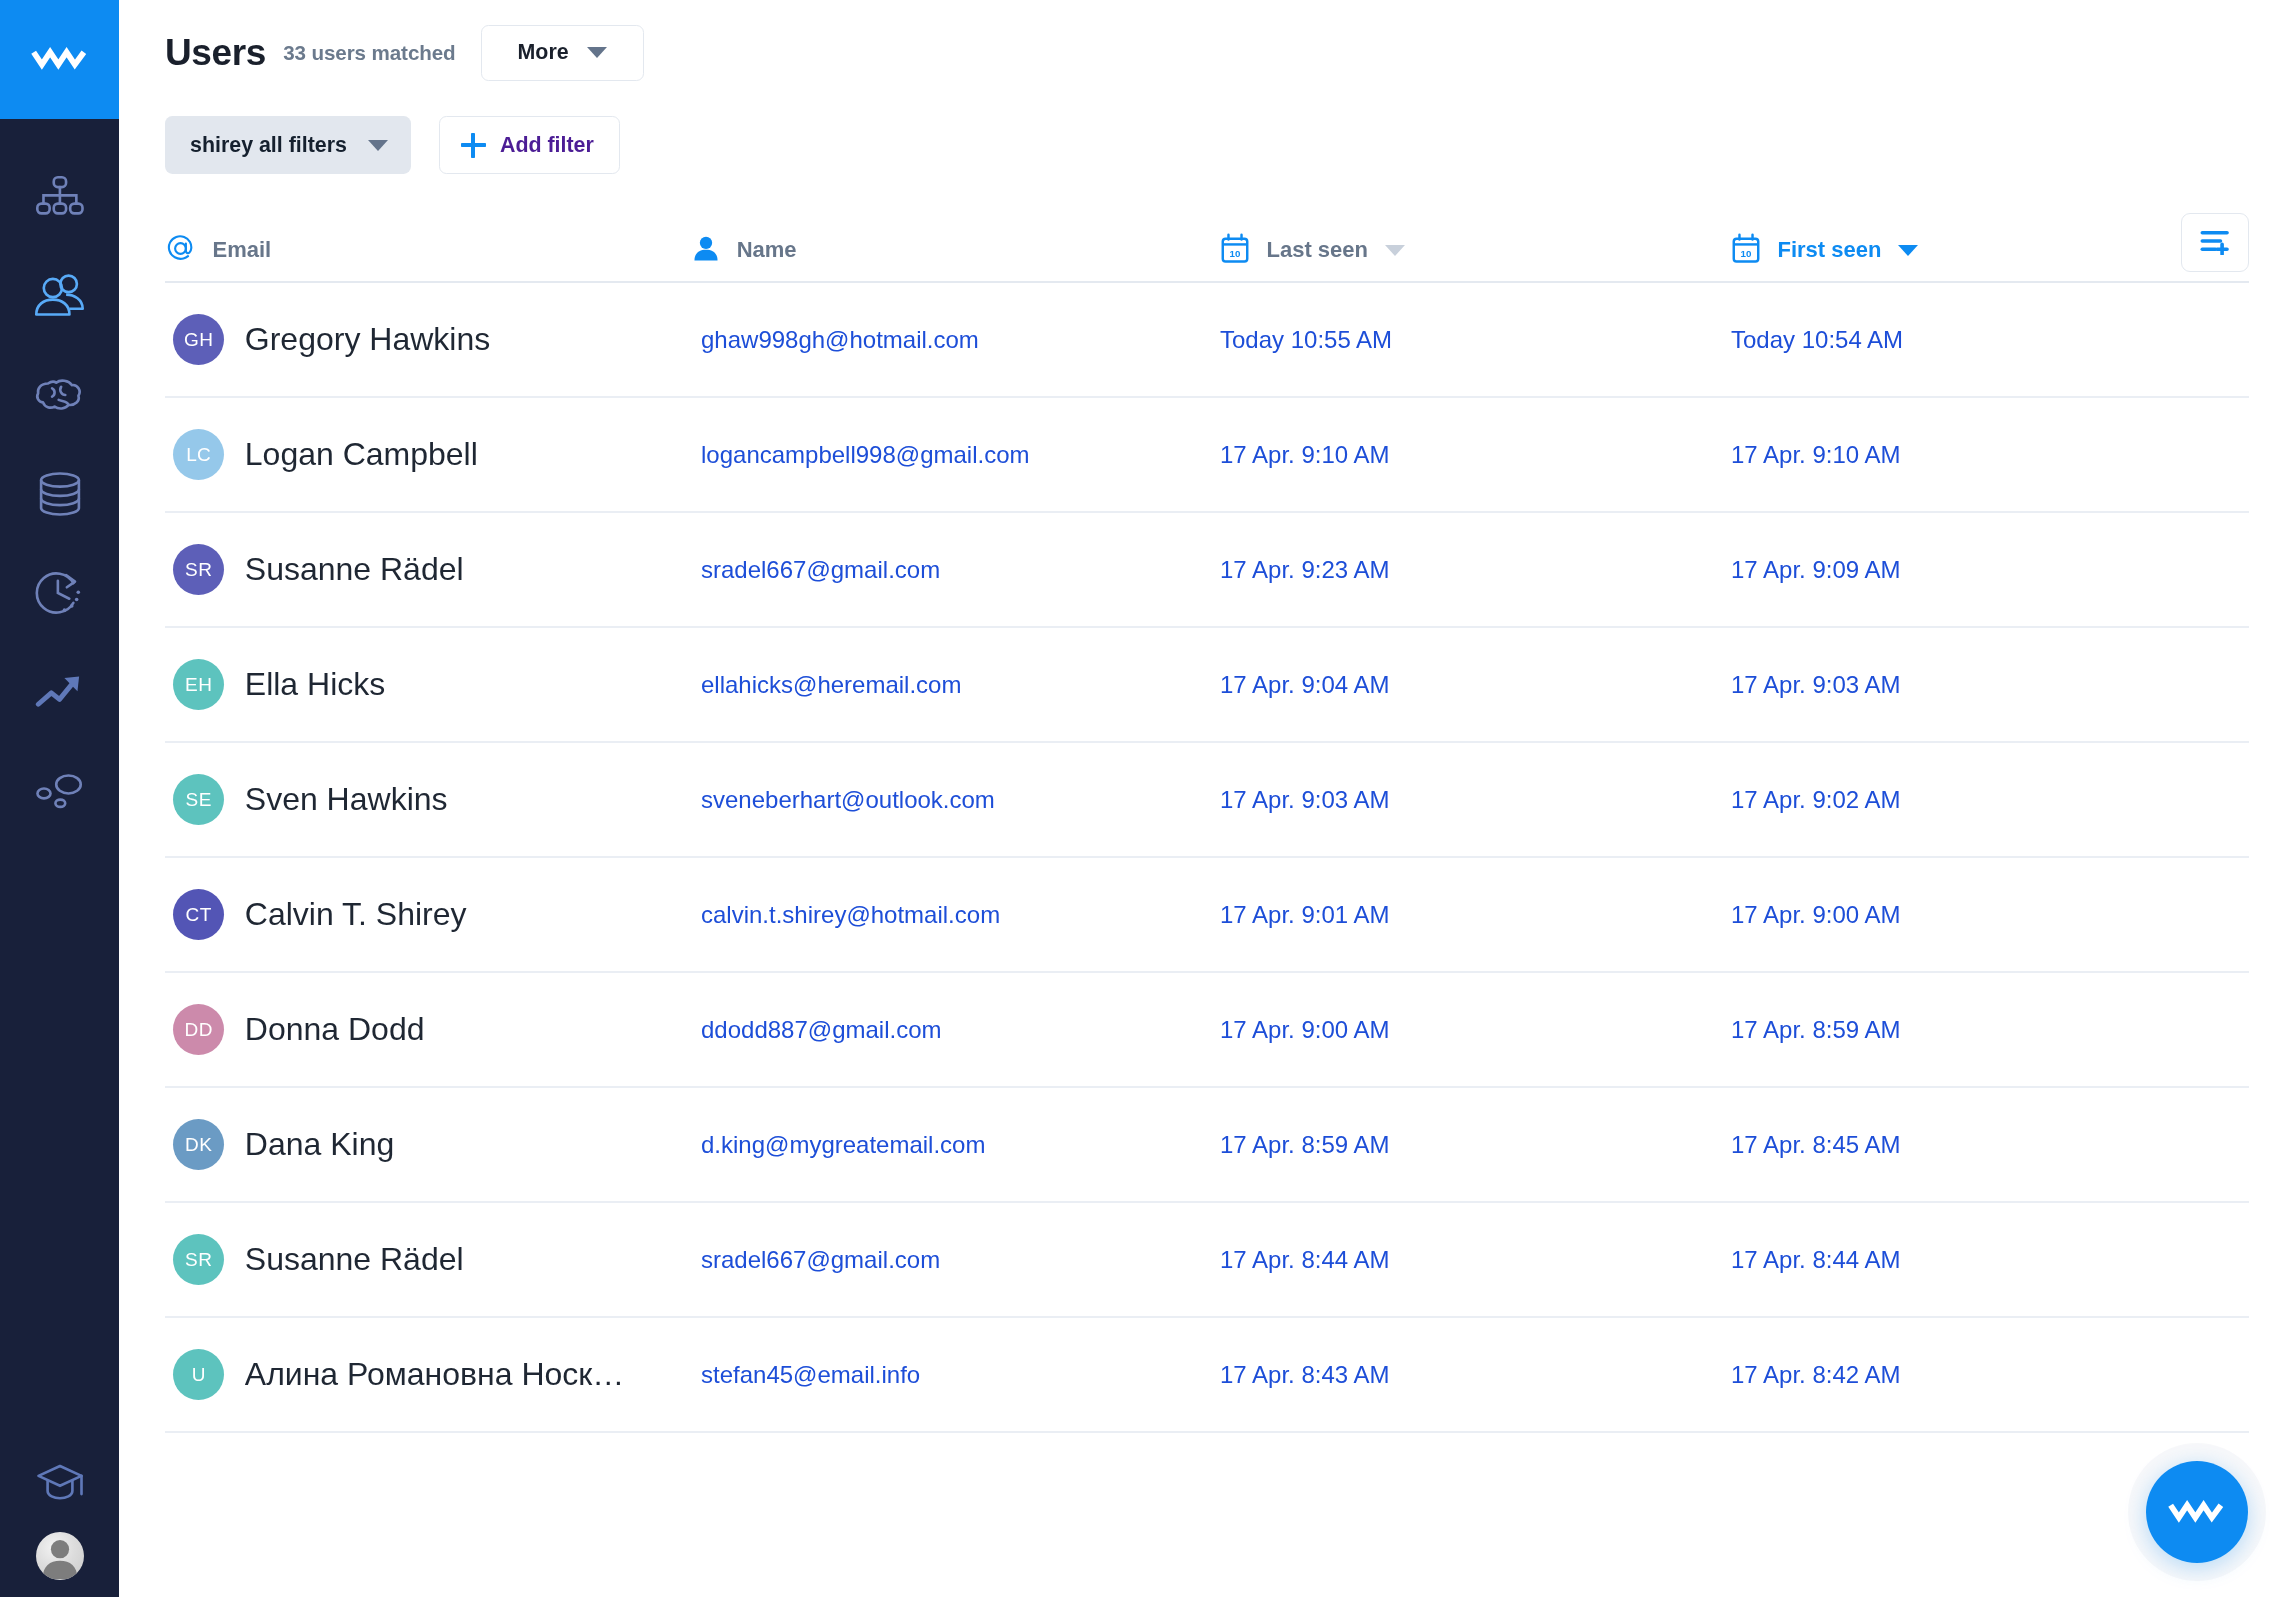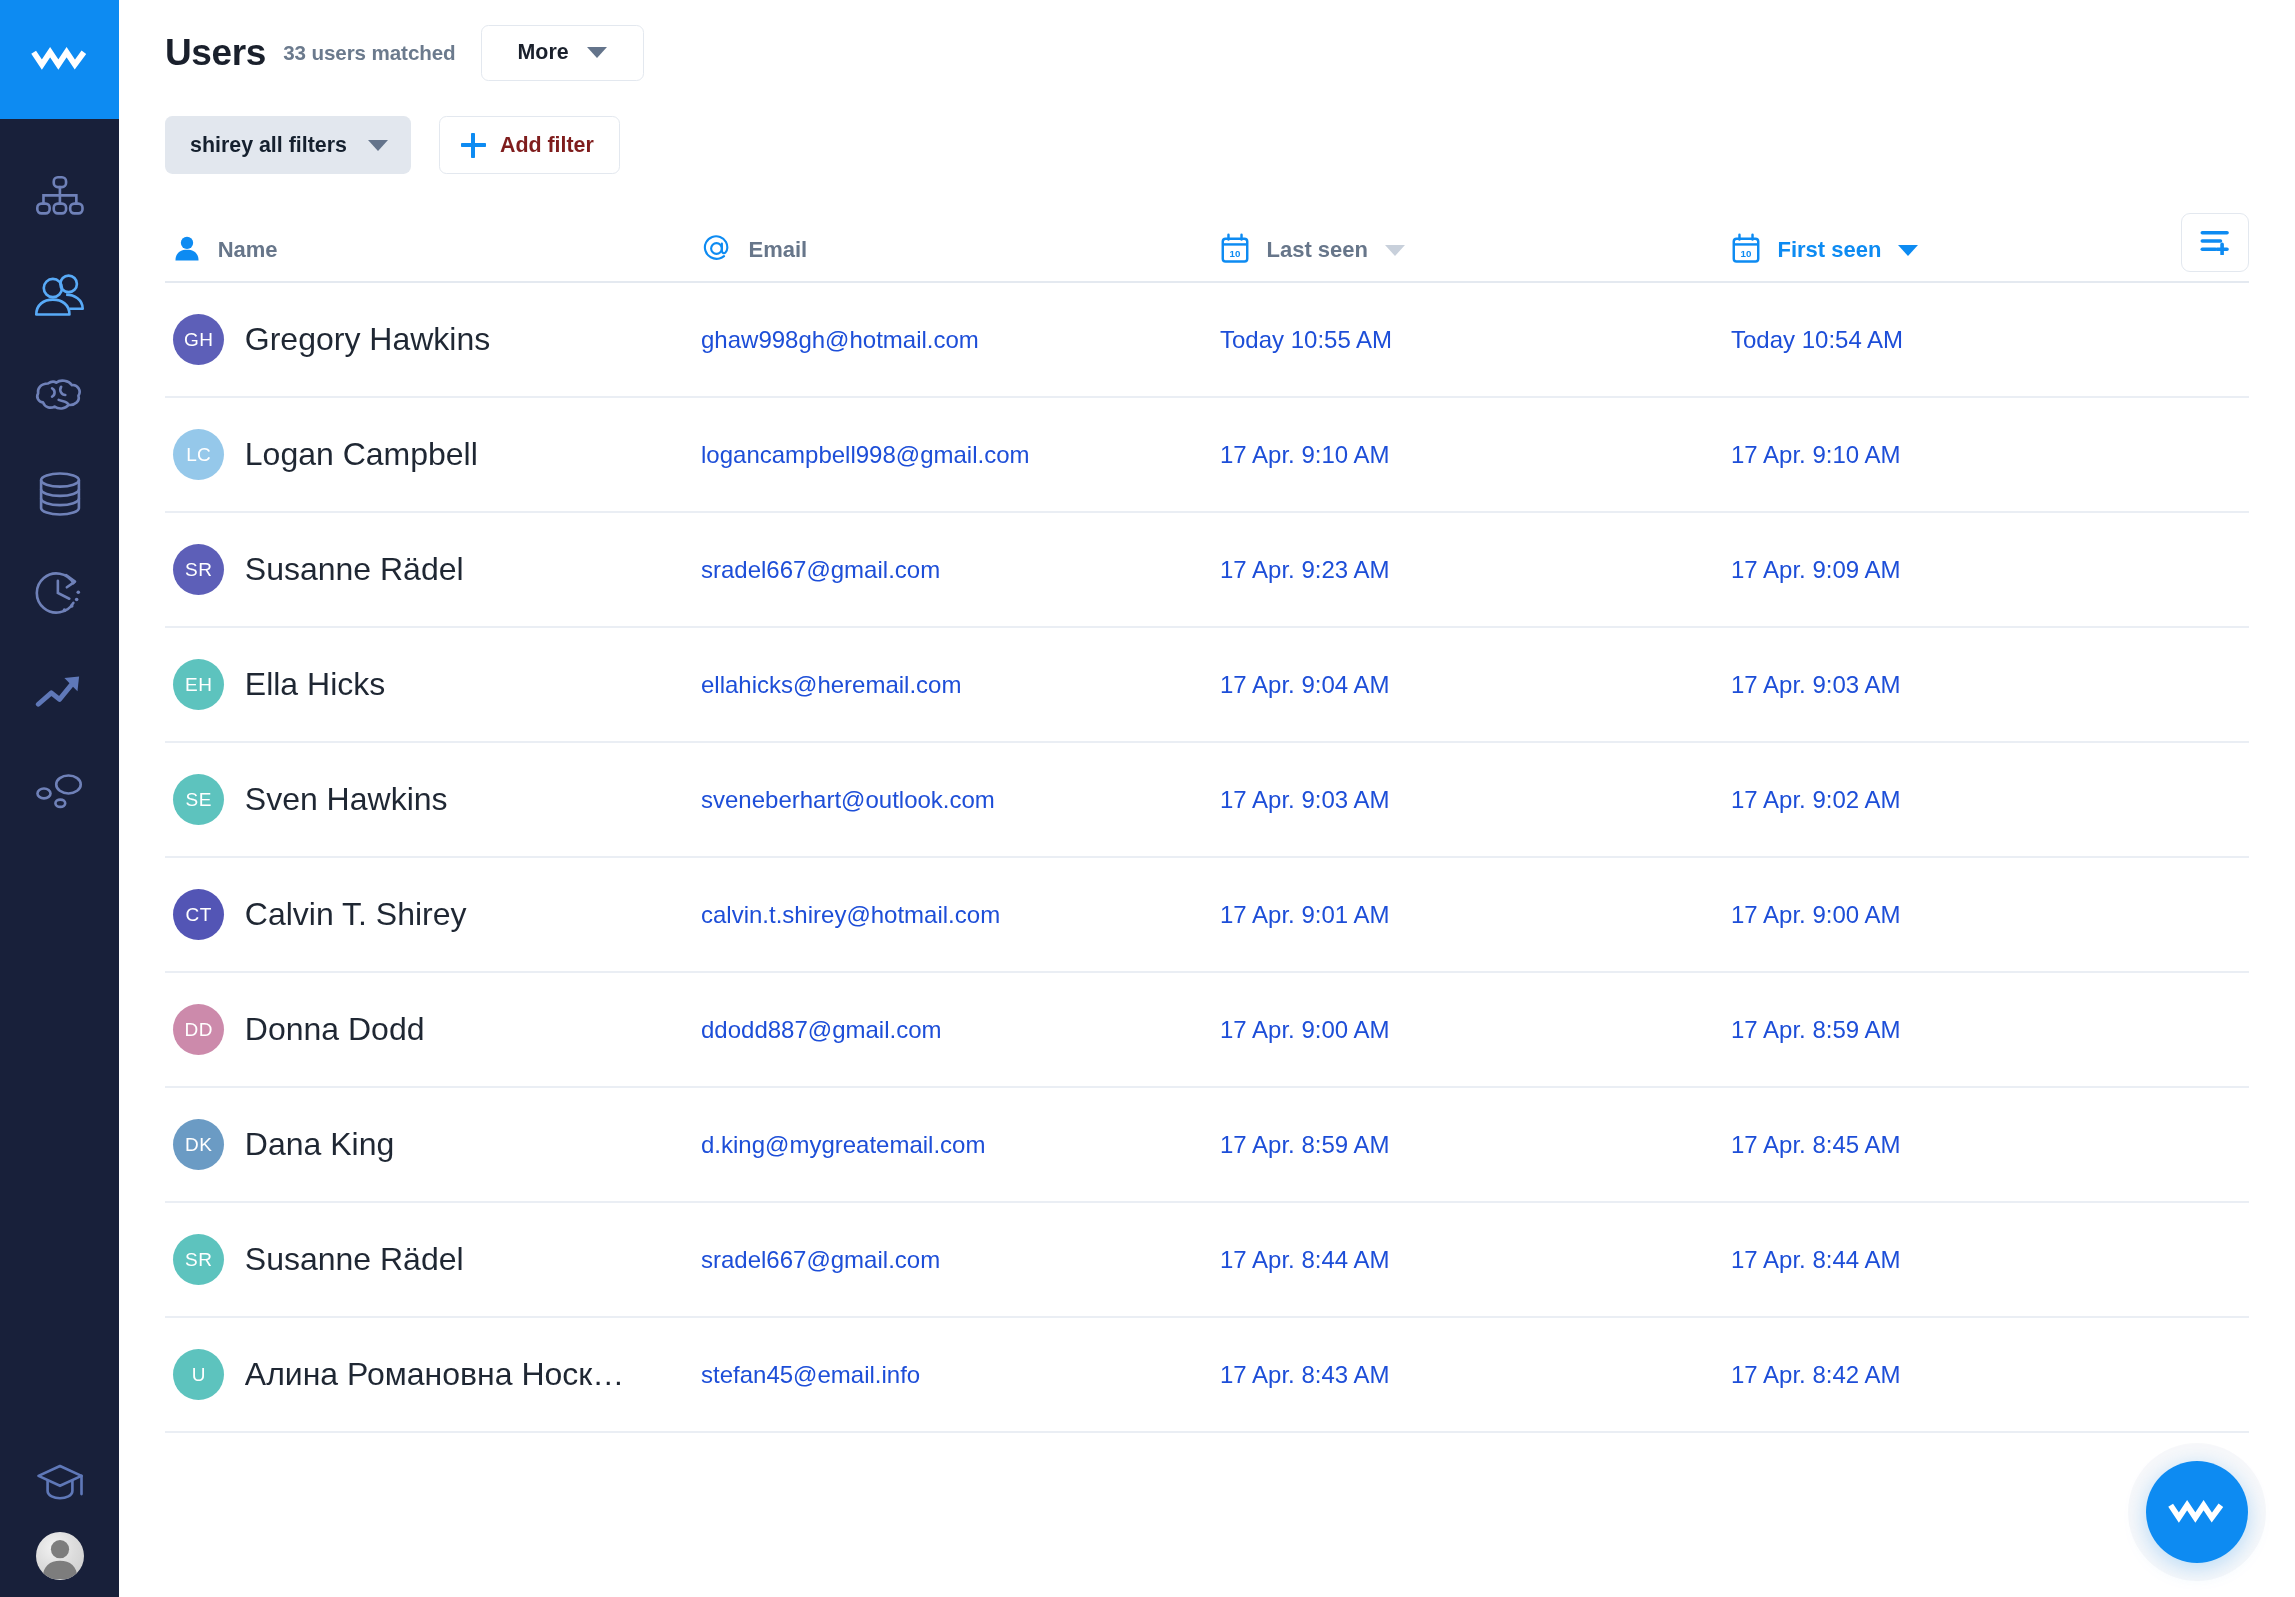--- a/index.html
+++ b/index.html
@@ -101,21 +101,21 @@
     padding: 0 25px 0 20.6px; cursor: pointer;
   }
   .plus-glyph {
     width: 25px; height: 25px; position: relative; flex-shrink: 0;
   }
   .plus-glyph::before, .plus-glyph::after {
     content: ""; position: absolute; background: #0d8bf2; border-radius: 0.8px;
   }
   .plus-glyph::before { left: 0; top: 10px; width: 25px; height: 4.1px; }
   .plus-glyph::after  { top: 0; left: 10px; height: 25px; width: 4.1px; }
-  .add-filter-label { font-size: 21.4px; font-weight: bold; color: #7f1d1d; }
+  .add-filter-label { font-size: 21.4px; font-weight: bold; color: #4c1d95; }
 
   
   .table-wrap { margin-top: 45px; padding: 0 46px 0 46px; }
   .table { width: 100%; }
 
   .th-row {
     display: flex; align-items: center;
     height: 64px;
     border-bottom: 2.5px solid #e4e9f0;
     position: relative;
@@ -309,38 +309,38 @@
         <span class="plus-glyph"></span>
         <span class="add-filter-label">Add filter</span>
       </div>
     </div>
 
     <div class="table-wrap">
       <div class="table">
 
         <div class="th-row">
 
+          <div class="th col-email">
+            <span>
+              <svg width="31" height="31" viewBox="0 0 38 38" fill="none" stroke="#0d8bf2" stroke-width="2.6">
+                <circle cx="19" cy="19" r="6.6"></circle>
+                <path d="M25.6 13 V21.4 C25.6 24.6 28.2 25.6 30 24 C32.4 21.8 33.3 16 30.6 11 C27.4 5.2 20.2 2.6 13.8 4.8 C7 7.2 3.2 14.6 5.4 21.6 C7.6 28.8 15.2 33 22.6 31.2 C25 30.6 26.8 29.6 28.2 28.4" stroke-linecap="round"></path>
+              </svg>
+            </span>
+            <span class="th-label">Email</span>
+          </div>
+
           <div class="th col-name">
             <span>
               <svg width="28" height="28" viewBox="0 0 34 34">
                 <circle cx="17" cy="9.5" r="7.5" fill="#0d8bf2"></circle>
                 <path d="M3 31 C3 22 9 18 17 18 C25 18 31 22 31 31 Z" fill="#0d8bf2"></path>
               </svg>
             </span>
             <span class="th-label">Name</span>
-          </div>
-
-          <div class="th col-email">
-            <span>
-              <svg width="31" height="31" viewBox="0 0 38 38" fill="none" stroke="#0d8bf2" stroke-width="2.6">
-                <circle cx="19" cy="19" r="6.6"></circle>
-                <path d="M25.6 13 V21.4 C25.6 24.6 28.2 25.6 30 24 C32.4 21.8 33.3 16 30.6 11 C27.4 5.2 20.2 2.6 13.8 4.8 C7 7.2 3.2 14.6 5.4 21.6 C7.6 28.8 15.2 33 22.6 31.2 C25 30.6 26.8 29.6 28.2 28.4" stroke-linecap="round"></path>
-              </svg>
-            </span>
-            <span class="th-label">Email</span>
           </div>
 
           <div class="th col-last">
             <span>
               <svg width="30" height="31" viewBox="0 0 36 38" fill="none">
                 <rect x="3" y="7" width="30" height="28" rx="3.5" stroke="#0d8bf2" stroke-width="3"></rect>
                 <path d="M3 14 H33" stroke="#0d8bf2" stroke-width="3"></path>
                 <path d="M10 2 V8 M26 2 V8" stroke="#0d8bf2" stroke-width="3" stroke-linecap="round"></path>
                 <text x="18" y="30" font-family="Liberation Sans, sans-serif" font-size="12" font-weight="bold" fill="#0d8bf2" text-anchor="middle">10</text>
               </svg>

